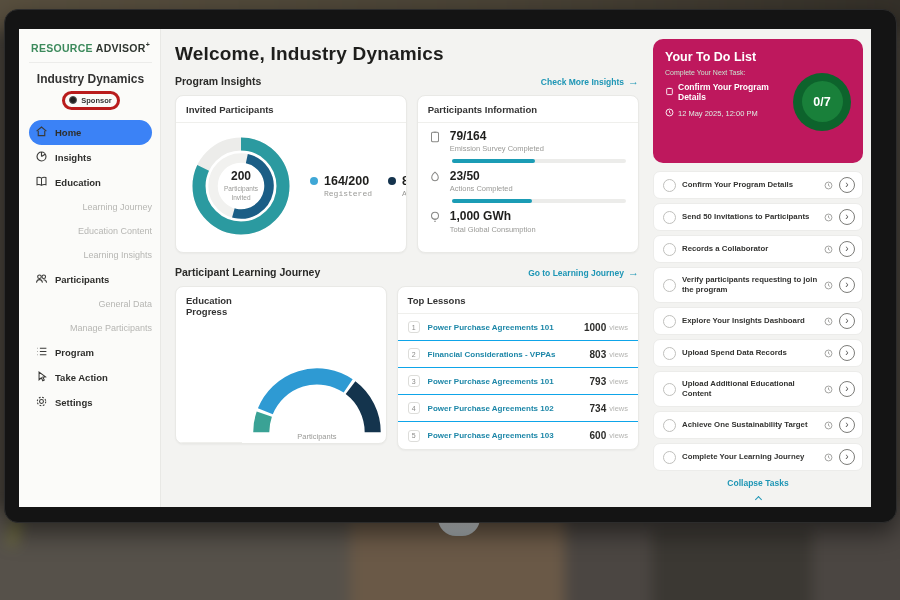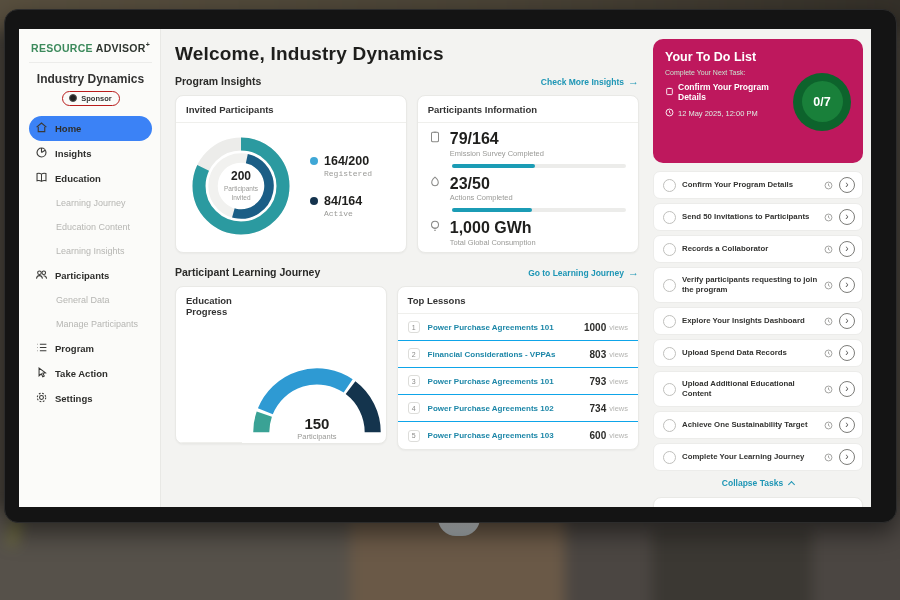--- a/index.html
+++ b/index.html
@@ -18,26 +18,26 @@
   .monitor { position:absolute; left:4px; top:9px; width:893px; height:514px; background:#141414; border-radius:14px; border:1px solid #2c2c2c; box-shadow:0 10px 24px rgba(0,0,0,.5); }
   .screen { position:absolute; left:14px; top:19px; width:852px; height:478px; background:#f3f3f1; overflow:hidden; display:flex; }
 
   
   .sidebar { width:142px; background:#fbfbf9; border-right:1px solid #e8e8e5; padding:10px 8px 0 10px; flex-shrink:0; }
   .brand { font-size:10.5px; font-weight:bold; letter-spacing:.3px; padding:2px 0 8px 2px; border-bottom:1px solid #ececea; }
   .brand-res { color:#3c8a5c; }
   .brand-adv { color:#2e352f; }
   .brand sup { color:#2e352f; font-size:7px; }
   .prog-name { text-align:center; font-size:12px; font-weight:bold; color:#333; margin:9px 0 5px; }
-  .sponsor { width:58px; margin:0 auto 10px; border:1px solid #b91c1c; border-radius:10px; display:flex; align-items:center; justify-content:center; gap:4px; padding:2px 0; font-size:7.5px; font-weight:bold; color:#333; cursor:pointer; }
+  .sponsor { width:58px; margin:0 auto 10px; border:3px solid #b91c1c; border-radius:10px; display:flex; align-items:center; justify-content:center; gap:4px; padding:2px 0; font-size:7.5px; font-weight:bold; color:#333; cursor:pointer; }
   .sp-dot { width:8px; height:8px; border-radius:50%; background:#222; border:1.5px solid #555; }
   .nav-item { display:flex; align-items:center; gap:7px; height:25px; padding:0 6px; font-size:9.5px; font-weight:bold; color:#2e2e2c; border-radius:13px; cursor:pointer; }
   .nav-item svg { flex-shrink:0; }
   .nav-item.active { background:#3b82f6; }
-  .nav-sub { height:24px; padding-left:27px; font-size:9px; font-weight:normal; color:#b6b6b3; display:flex; align-items:center; cursor:pointer; }
+  .nav-sub { height:24px; padding-left:27px; font-size:9px; font-weight:normal; color:#b6b6b3; display:flex; align-items:center; cursor:pointer;justify-content:flex-end; }
 
   
   .main { width:492px; padding:14px 14px 0 14px; flex-shrink:0; }
   h1 { font-size:19px; color:#1e1e1c; letter-spacing:.2px; margin-bottom:10px; }
   .filters { display:flex; align-items:center; gap:5px; margin-bottom:13px; }
   .f-label { font-size:8.5px; color:#8d8d8a; }
   .f-value { font-size:8.5px; font-weight:bold; color:#2c2c2a; }
   .chev { width:5px; height:5px; border-right:1.4px solid #444; border-bottom:1.4px solid #444; transform:rotate(45deg); margin:-2px 2px 0 2px; }
   .ml { margin-left:26px; }
   .sec-row { display:flex; align-items:flex-end; justify-content:space-between; margin-bottom:8px; }
@@ -47,30 +47,30 @@
   .cards-row { display:flex; gap:10px; margin-bottom:13px; }
   .card { background:#fff; border:1px solid #e9e9e6; border-radius:8px; box-shadow:0 1px 2px rgba(0,0,0,.04); overflow:hidden; }
   .card-title { font-size:9.5px; font-weight:bold; color:#333; padding:8px 10px 7px; border-bottom:1px solid #efefec; }
 
   .invited { width:244px; height:158px; }
   .invited-body { display:flex; align-items:center; padding:4px 2px 0 6px; }
   .donut-wrap { position:relative; width:118px; height:118px; flex-shrink:0; }
   .donut-center { position:absolute; inset:0; display:flex; flex-direction:column; align-items:center; justify-content:center; text-align:center; }
   .dc-val { font-size:12px; font-weight:bold; color:#222; }
   .dc-label { font-size:6.5px; color:#9a9a97; width:50px; line-height:1.35; margin-top:2px; }
-  .legend-v { margin-left:10px; display:flex; flex-direction:column; gap:16px; }
+  .legend-v { margin-left:10px; display:flex; flex-direction:row; gap:16px; }
   .lv-item { display:flex; gap:6px; }
   .lv-dot { width:8px; height:8px; border-radius:50%; margin-top:3px; flex-shrink:0; }
   .lv-val { font-size:12.5px; font-weight:bold; color:#1f1f1d; }
   .lv-label { font-size:8px; color:#9a9a97; margin-top:1px;font-family:Liberation Mono, monospace; }
 
   .info { width:234px; height:158px; }
   .info-row { padding:7px 12px 0 10px; }
   .ir-top { display:flex; gap:8px; align-items:flex-start; }
-  .ir-val { font-size:16px; font-weight:bold; color:#1f1f1d; line-height:1.1; }
+  .ir-val { font-size:12px; font-weight:bold; color:#1f1f1d; line-height:1.1; }
   .ir-label { font-size:7.5px; color:#9a9a97; margin-top:1px; }
   .bar { height:4px; background:#ececea; border-radius:2px; margin:6px 0 0 24px; }
   .bar-fill { height:100%; background:#1b9cb5; border-radius:2px; }
 
   .education { width:220px; height:158px; display:flex; flex-direction:row; }
   .gauge-body { position:relative; flex:1; display:flex; align-items:flex-end; justify-content:center; }
   .gauge-wrap { position:relative; width:150px; height:86px; }
   .gauge-center { position:absolute; left:0; right:0; bottom:2px; text-align:center; }
   .gc-val { font-size:15px; font-weight:bold; color:#1f1f1d; }
   .gc-label { font-size:7.5px; color:#9a9a97; }
@@ -97,21 +97,21 @@
   .td-task { font-size:8.5px; font-weight:bold; display:flex; align-items:center; gap:4px; margin-bottom:6px; }
   .td-due { font-size:7.5px; color:#dfeee3; display:flex; align-items:center; gap:4px; }
   .counter { width:58px; height:58px; border-radius:50%; background:#0d632c; display:flex; align-items:center; justify-content:center; align-self:center; flex-shrink:0; }
   .counter-in { width:41px; height:41px; border-radius:50%; background:#19803a; display:flex; align-items:center; justify-content:center; font-size:12.5px; font-weight:bold; }
   .task { background:#fff; border:1px solid #ececea; border-radius:7px; display:flex; align-items:center; gap:6px; padding:0 7px 0 9px; height:28px; margin-bottom:4px; cursor:pointer; }
   .task.tall { height:36px; }
   .t-check { width:13px; height:13px; border:1.5px solid #c0c0bd; border-radius:50%; flex-shrink:0; cursor:pointer; }
   .t-label { font-size:7.8px; font-weight:bold; color:#333331; flex:1; line-height:1.3; }
   .t-clock { flex-shrink:0; display:flex; }
   .t-go { width:16px; height:16px; border:1.3px solid #7d7d7a; border-radius:50%; display:flex; align-items:center; justify-content:center; font-size:10px; color:#555; flex-shrink:0; padding-bottom:1px; cursor:pointer; }
-  .collapse { display:flex; align-items:center; justify-content:center; gap:6px; font-size:8.5px; font-weight:bold; color:#1e96b5; margin:7px 0 9px; cursor:pointer; }
+  .collapse { display:flex; align-items:center; justify-content:center; gap:6px; font-size:8.5px; font-weight:bold; color:#1e96b5; margin:7px 0 9px; cursor:pointer;flex-direction:column; }
   .chev-up { width:5px; height:5px; border-right:1.5px solid #1e96b5; border-bottom:1.5px solid #1e96b5; transform:rotate(-135deg); margin-top:3px; }
   .news { height:60px; }
 </style>
 </head>
 <body>
 
 <div class="scene">
   <div class="bg-blocks">
     <div class="bgb bg-top"></div>
     <div class="bgb bg-bl"></div>
@@ -310,21 +310,20 @@
           <section class="card education">
             <div class="card-title">Education Progress</div>
             <div class="gauge-body">
               <div class="gauge-wrap">
                 <svg width="150" height="86" viewBox="0 0 140 80">
                   <path d="M18,70 A52 52 0 0 1 20.8,53.1" fill="none" stroke="#3aa295" stroke-width="15"></path>
                   <path d="M21.8,50.5 A52 52 0 0 1 99.1,26.9" fill="none" stroke="#2e9ad3" stroke-width="15"></path>
                   <path d="M101.3,28.5 A52 52 0 0 1 122,70" fill="none" stroke="#14344d" stroke-width="15"></path>
                 </svg>
                 <div class="gauge-center">
-                  <div class="gc-val">150</div>
                   <div class="gc-label">Participants</div>
                 </div>
               </div>
             </div>
             <div class="gauge-legend">
               <div class="gl-item">
                 <span class="gl-dot" style="background: rgb(46, 154, 211);"></span>
                 <span>
                   <div class="gl-val">60%</div>
                   <div class="gl-label">Completed</div>

